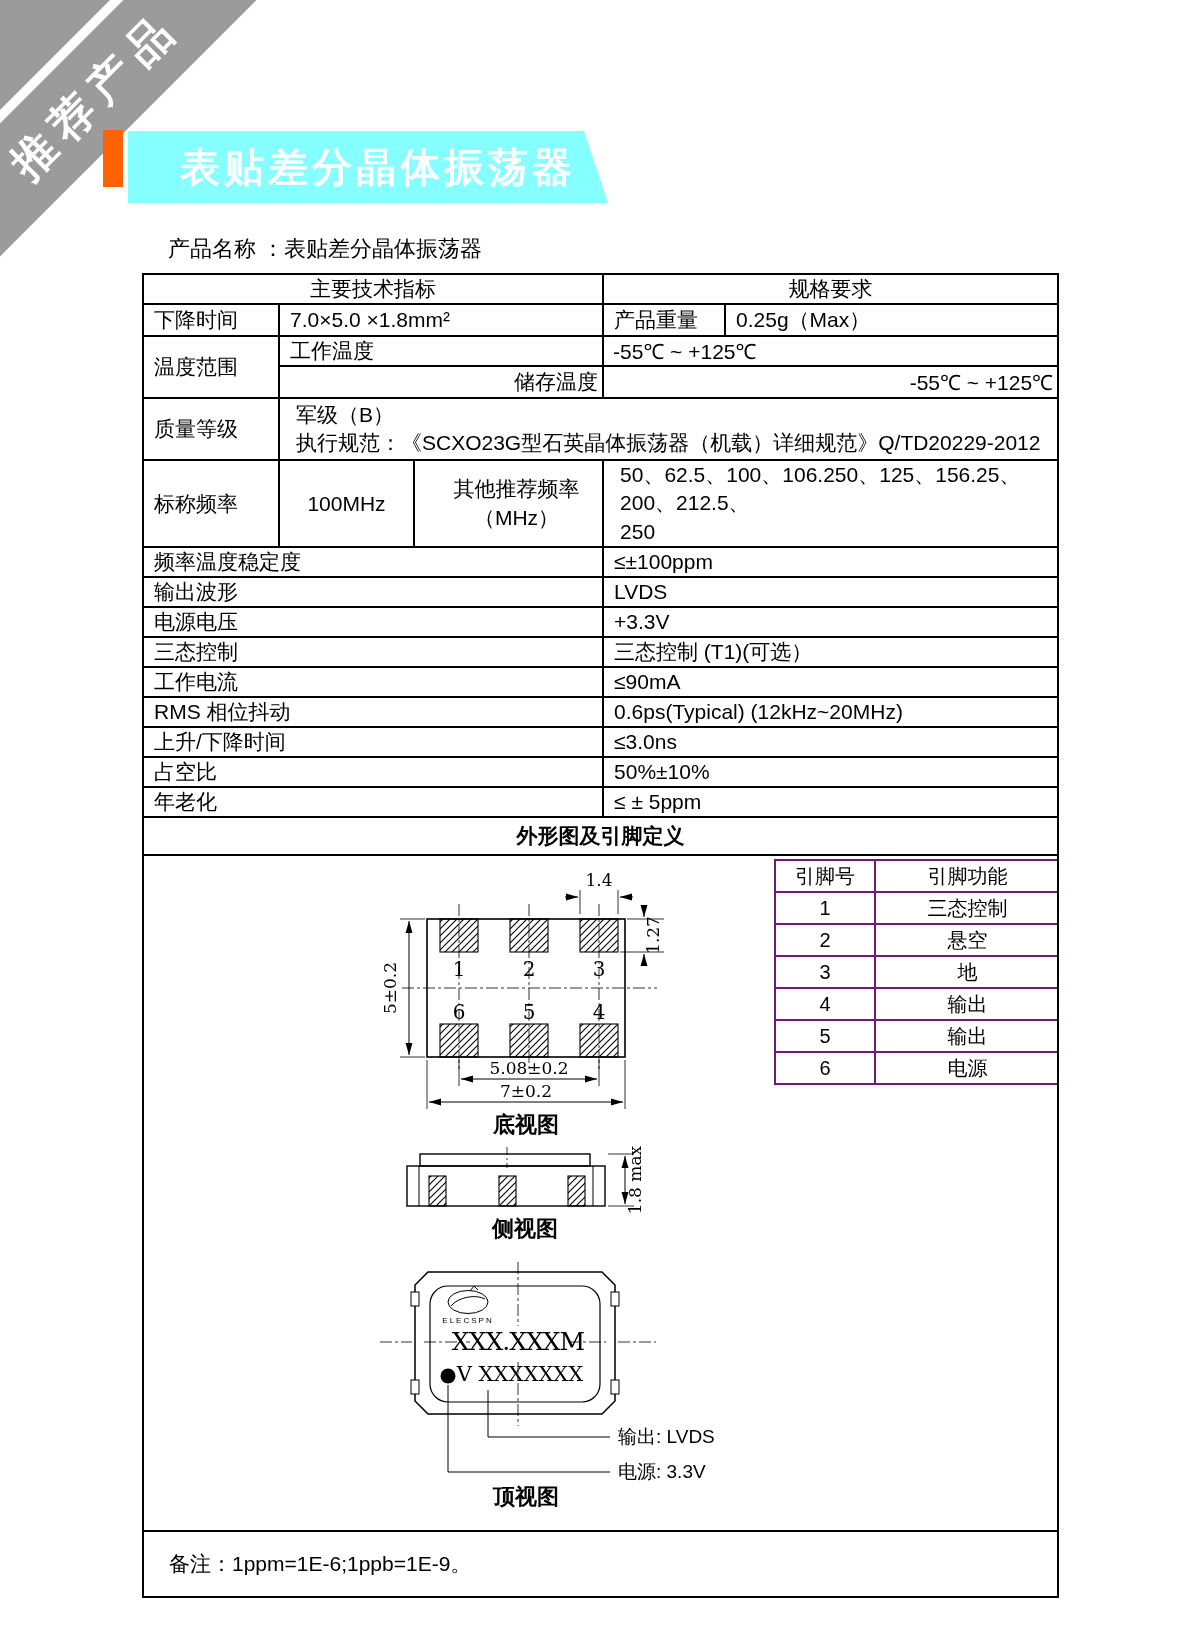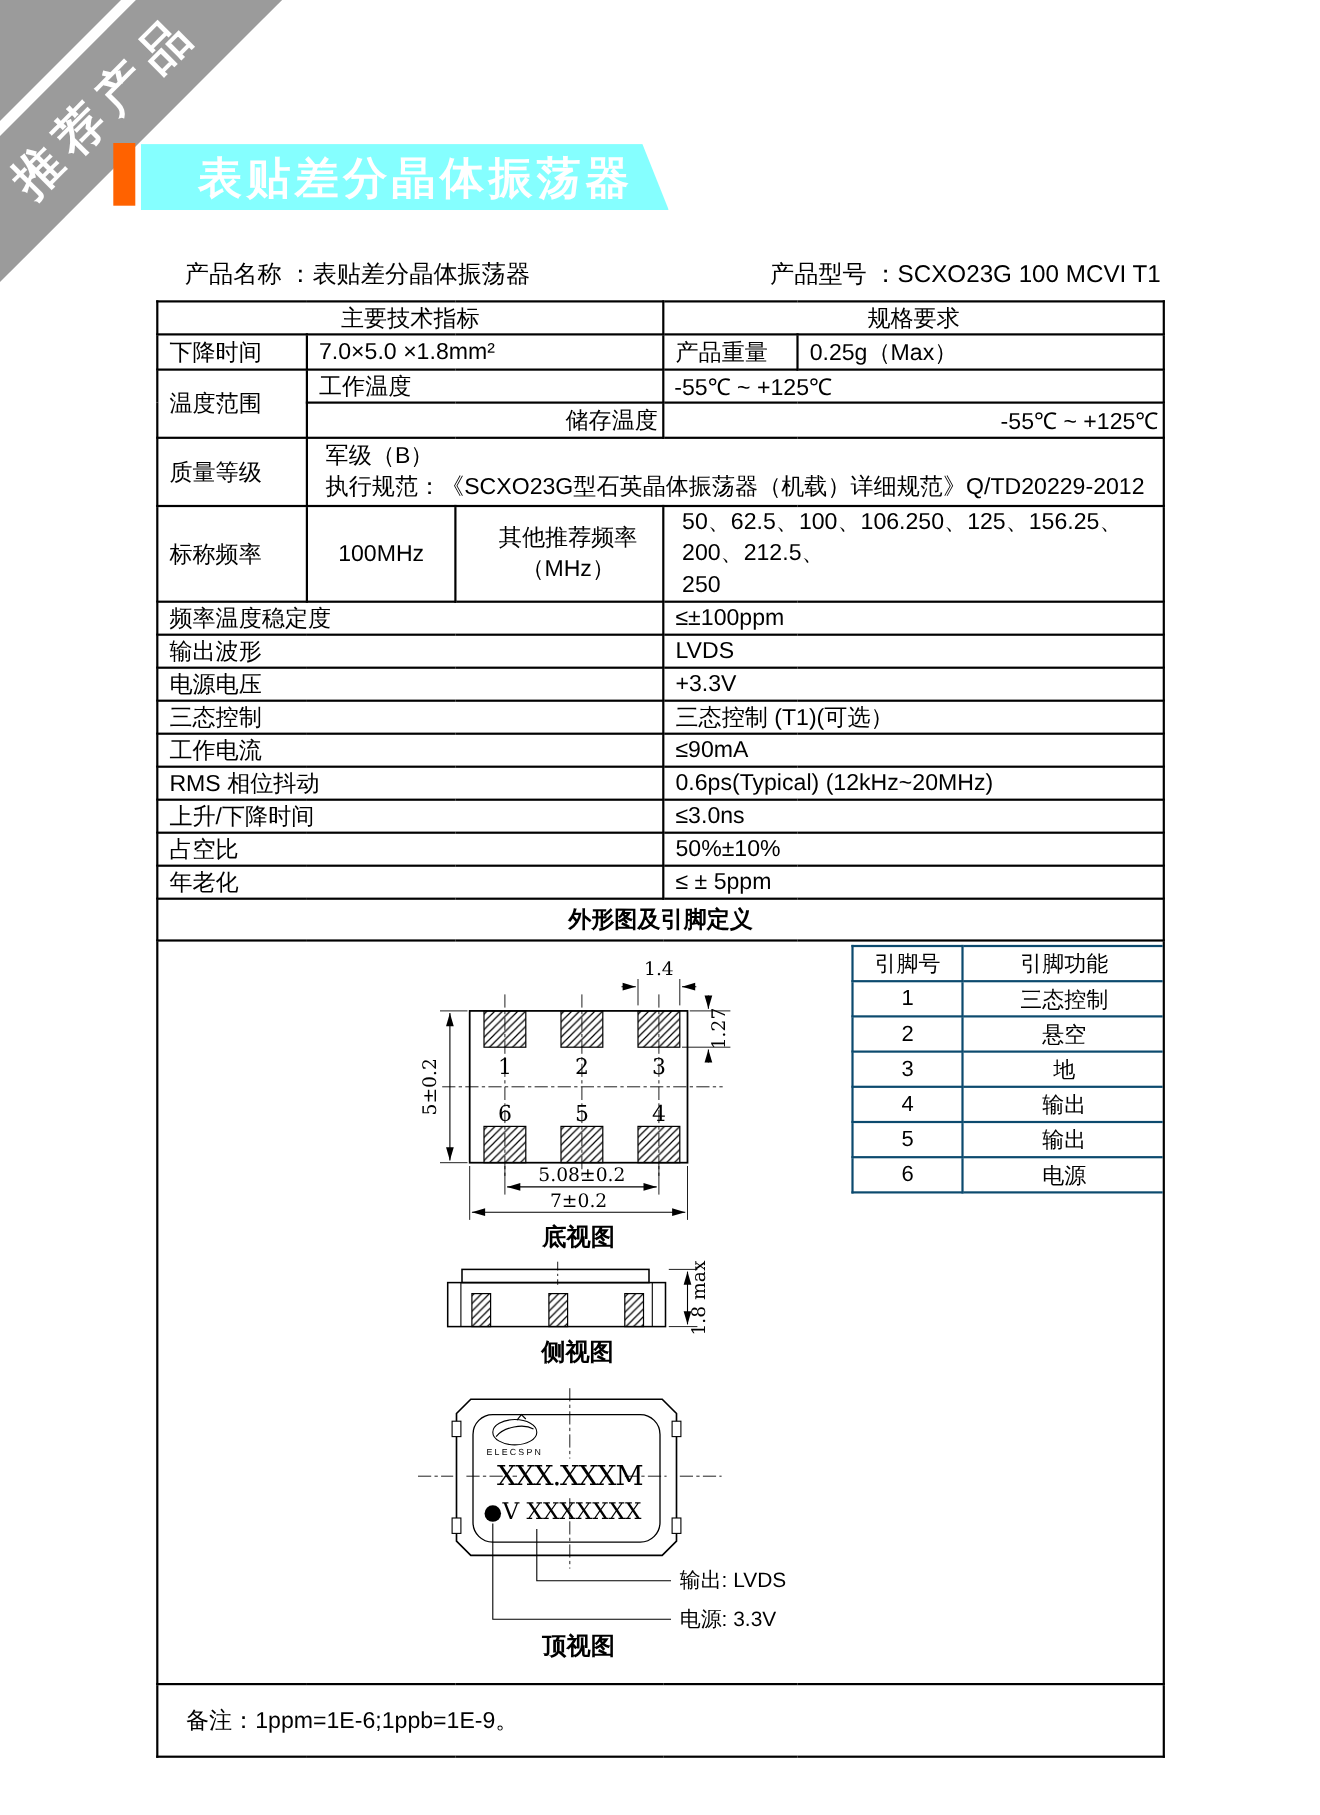--- a/index.html
+++ b/index.html
@@ -14,21 +14,21 @@
   }
   .ribbon-band {
     position:absolute; left:-105px; top:48px; width:400px; height:94px;
     background:#9b9b9b; transform:rotate(-45deg);
     display:flex; align-items:center; justify-content:center;
     color:#fff; font-size:44px; font-weight:bold; letter-spacing:10px; white-space:nowrap;
   }
   
   .banner-accent { position:absolute; left:103px; top:130px; width:20px; height:57px; background:#FF6200; }
   .banner {
-    position:absolute; left:128px; top:131px; width:480px; height:60px; background:#85FFFF;
+    position:absolute; left:128px; top:131px; width:480px; height:72px; background:#85FFFF;
     clip-path:polygon(0 0, calc(100% - 24px) 0, 100% 100%, 0 100%);
     display:flex; align-items:center; padding-left:52px; box-sizing:border-box;
     color:#fff; font-size:40px; font-weight:bold; letter-spacing:4px; white-space:nowrap;
   }
   
   .prod-name  { position:absolute; left:168px; top:234px; font-size:22px; white-space:nowrap; }
   .prod-model { position:absolute; left:700px; top:234px; font-size:22px; white-space:nowrap; }
   .prod-name .lbl, .prod-model .lbl { margin-right:6px;text-align:center; }
   
   table.spec {
@@ -44,21 +44,21 @@
   table.spec td.thin-top { border-top-width:1px;text-align:right; }
   table.spec td.pad-wide { padding-left:9px; }
   td.diagram-cell { position:relative; padding:0 !important; }
   td.note-cell { font-size:21px; padding-left:25px !important; }
   .section-title { font-weight:600; }
   
   table.pins {
     position:absolute; left:630px; top:3px; width:285px;
     border-collapse:collapse; table-layout:fixed; font-size:20px;
   }
-  table.pins td { border:2px solid #0c4a6e; text-align:center; height:30px; padding:0; }
+  table.pins td { border:2px solid #701a75; text-align:center; height:30px; padding:0; }
   
   svg.drawings { position:absolute; left:228px; top:8px; }
   svg .dim    { font-family:"DejaVu Serif", serif; font-size:17px; }
   svg .pnum   { font-family:"DejaVu Serif", serif; font-size:20px; }
   svg .vlabel { font-family:"Liberation Sans", sans-serif; font-size:22px; font-weight:bold; }
   svg .callout{ font-family:"Liberation Sans", sans-serif; font-size:19px; }
   svg .mark   { font-family:"DejaVu Serif", serif; font-size:25px; letter-spacing:-1px; }
   svg .mark2  { font-family:"DejaVu Serif", serif; font-size:21px; }
   svg .logotext { font-family:"Liberation Sans", sans-serif; font-size:8px; letter-spacing:2px; }
 </style>
@@ -72,23 +72,20 @@
     <span>推荐产品</span>
   </div>
 
   <div class="banner-accent"></div>
   <div class="banner">
     <span>表贴差分晶体振荡器</span>
   </div>
 
   <div class="prod-name">
     <span class="lbl">产品名称</span><span>：表贴差分晶体振荡器</span>
-  </div>
-  <div class="prod-model">
-    <span class="lbl">产品型号</span><span>：SCXO23G 100 MCVI T1</span>
   </div>
 
   <table class="spec">
     <colgroup>
         <col style="width:136px">
         <col style="width:135px">
         <col style="width:189px">
         <col style="width:122px">
         <col style="width:333px">
       </colgroup>

